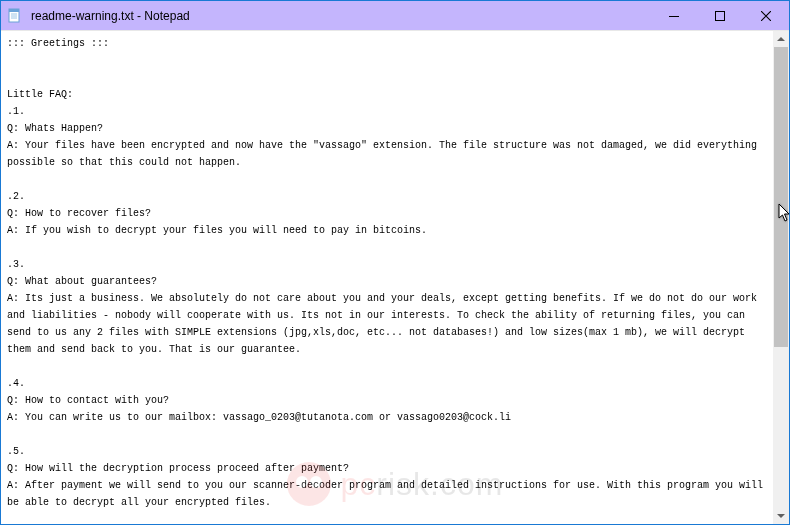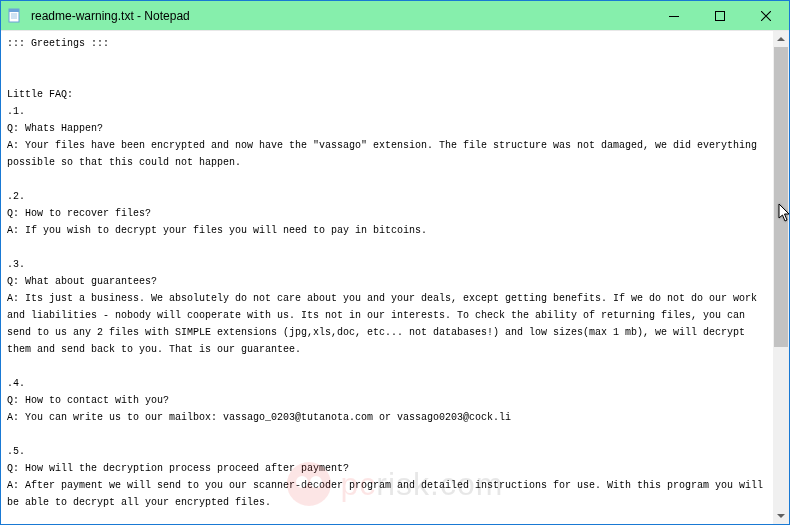--- a/index.html
+++ b/index.html
@@ -1,20 +1,20 @@
 <!DOCTYPE html>
 <html><head>
 <meta charset="utf-8">
 <style>
 * { margin:0; padding:0; box-sizing:border-box; }
 html,body { width:790px; height:525px; overflow:hidden; font-family:"Segoe UI",Tahoma,sans-serif; background:#fff; user-select:none; }
 
 .window { width:790px; height:525px; border:1px solid #1979d4; background:#fff; display:flex; flex-direction:column; position:relative; }
 
-.titlebar { height:30px; background:#86efac; display:flex; align-items:center; border-bottom:1px solid #e8e8e8; }
+.titlebar { height:30px; background:#c4b5fd; display:flex; align-items:center; border-bottom:1px solid #e8e8e8; }
 .titlebar .icon-slot { width:28px; display:flex; justify-content:center; align-items:center; }
 .titlebar .title { flex:1; font-size:12px; color:#000; padding-left:2px; }
 .titlebar .win-btn { width:46px; height:30px; display:flex; align-items:center; justify-content:center; color:#000; }
 .titlebar .win-btn svg { display:block; }
 
 .menubar { height:20px; display:flex; align-items:center; padding-left:4px; gap:0; font-size:12px; color:#000; }
 .menubar span { padding:1px 6px; cursor:default; }
 
 .client { flex:1; display:flex; overflow:hidden; }
 .textarea { flex:1; padding:4px 4px 4px 6px; font-family:Liberation Mono, monospace; font-size:10px; line-height:17px; color:#000; white-space:pre-wrap; word-break:break-word; overflow:hidden; }

